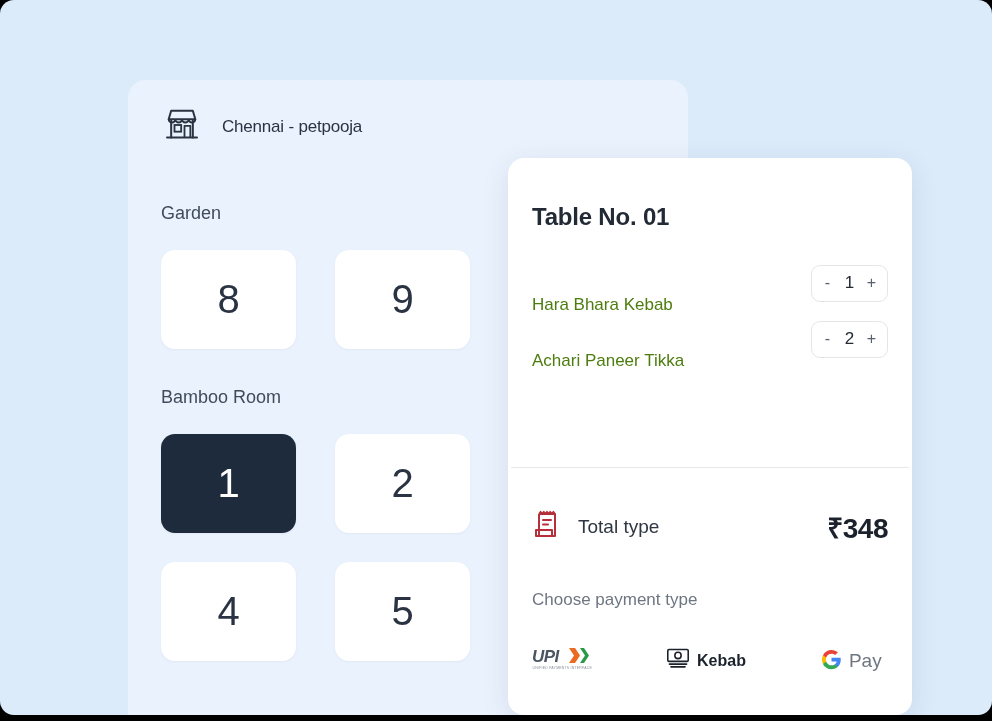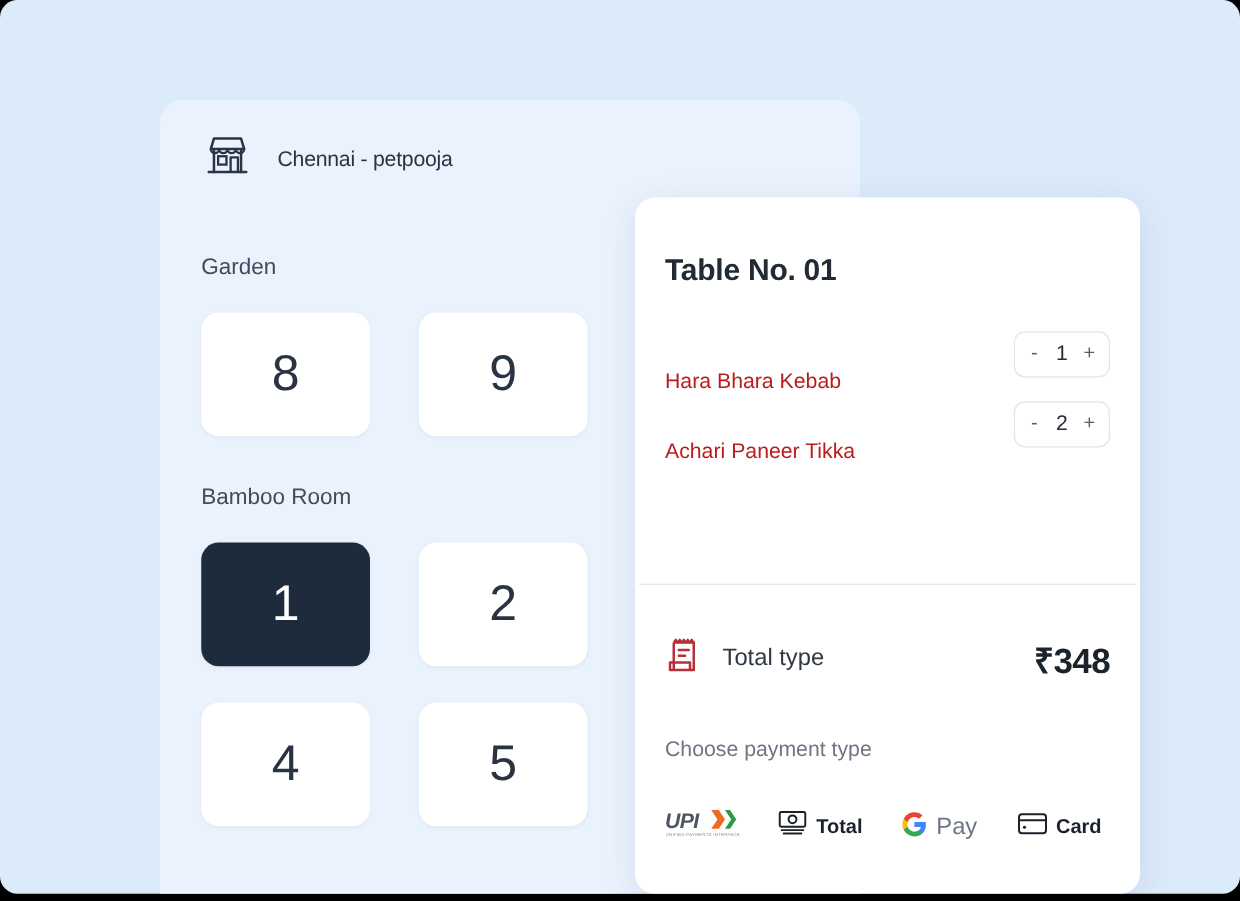--- a/index.html
+++ b/index.html
@@ -90,21 +90,21 @@
     position: absolute;
     left: 24px;
     width: 356px;
     height: 36px;
     display: flex;
     align-items: center;
     justify-content: space-between;
   }
   .item-name {
     font-size: 17px;
-    color: #b91c1c;
+    color: #4d7c0f;
     margin-top: 44px;
   }
   .stepper {
     display: flex;
     align-items: center;
     justify-content: center;
     gap: 11px;
     width: 77px; height: 37px;
     border: 1px solid #e3e5e9;
     border-radius: 9px;
@@ -167,20 +167,21 @@
     left: 24px; top: 432px;
     font-size: 17px;
     color: #6e7682;
   }
   .pay-row {
     position: absolute;
     left: 24px; top: 488px;
     width: 360px;
     display: flex;
     align-items: center;
+    gap: 44px;
   }
   .pay-opt {
     display: flex;
     align-items: center;
     gap: 7px;
     cursor: pointer;
   }
   .pay-label {
     font-size: 16px;
     font-weight: bold;
@@ -297,21 +298,21 @@
         </div>
 
         <div class="pay-opt" id="pay-opt-cash">
           <span>
             <svg width="24" height="22" viewBox="0 0 30 28" fill="none">
               <rect x="2" y="2" width="26" height="15" rx="1.5" stroke="#1b222c" stroke-width="2"></rect>
               <circle cx="15" cy="9.5" r="4" stroke="#1b222c" stroke-width="2"></circle>
               <path d="M4 20.5 L26 20.5 M6 24 L24 24" stroke="#1b222c" stroke-width="2" stroke-linecap="round"></path>
             </svg>
           </span>
-          <span class="pay-label">Total</span>
+          <span class="pay-label">Kebab</span>
         </div>
 
         <div class="pay-opt" id="pay-opt-gpay">
           <span>
             <svg width="21" height="21" viewBox="0 0 48 48">
               <path fill="#4285F4" d="M45.1 24.5c0-1.6-.1-3.2-.4-4.7H24v9h11.8c-.5 2.7-2.1 5-4.4 6.6v5.4h7.1c4.1-3.8 6.6-9.4 6.6-16.3z"></path>
               <path fill="#34A853" d="M24 46c5.9 0 10.9-2 14.5-5.3l-7.1-5.4c-2 1.3-4.5 2.1-7.4 2.1-5.7 0-10.5-3.8-12.2-9h-7.3v5.6C8.2 41.3 15.5 46 24 46z"></path>
               <path fill="#FBBC05" d="M11.8 28.4c-.4-1.3-.7-2.7-.7-4.4s.3-3.1.7-4.4v-5.6H4.5C2.9 17.2 2 20.5 2 24s.9 6.8 2.5 10l7.3-5.6z"></path>
               <path fill="#EA4335" d="M24 10.6c3.2 0 6.1 1.1 8.4 3.3l6.3-6.3C34.9 4 29.9 2 24 2 15.5 2 8.2 6.7 4.5 14l7.3 5.6c1.7-5.2 6.5-9 12.2-9z"></path>
             </svg>

